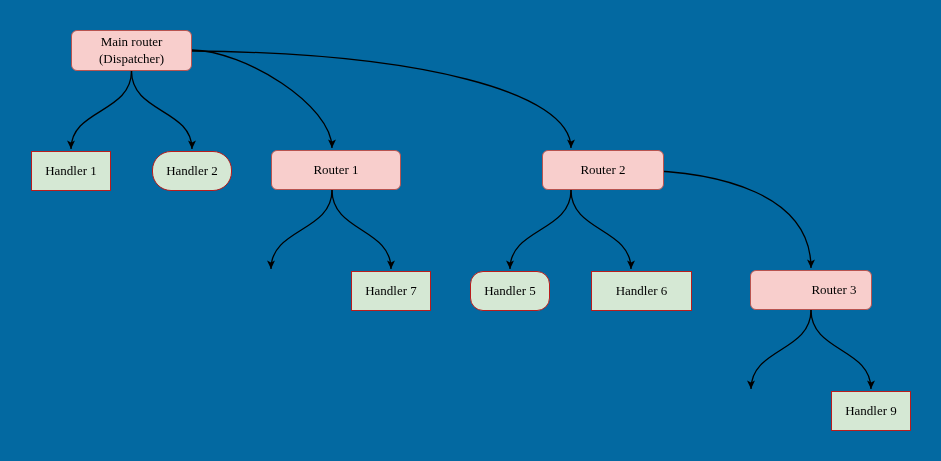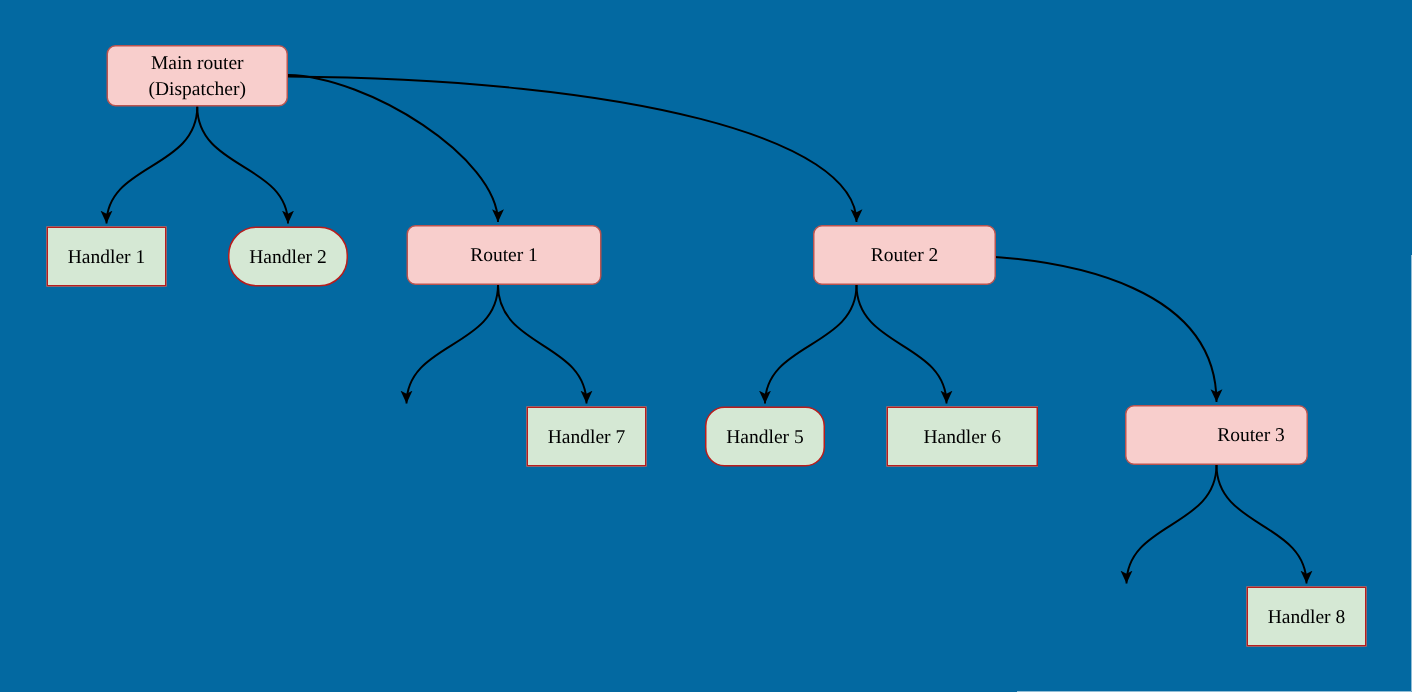--- a/index.html
+++ b/index.html
@@ -108,16 +108,16 @@
   <div class="node handler" style="left:591px; top:271px; width:101px; height:40px;">
     <span>Handler 6</span>
   </div>
 
   <div class="node router" style="left:750px; top:270px; width:122px; height:40px;padding-left:46px;">
     <span>Router 3</span>
   </div>
 
 
   <div class="node handler" style="left:831px; top:391px; width:80px; height:40px;">
-    <span>Handler 8</span>
+    <span>Handler 9</span>
   </div>
 
 </div>
 
 </body></html>

